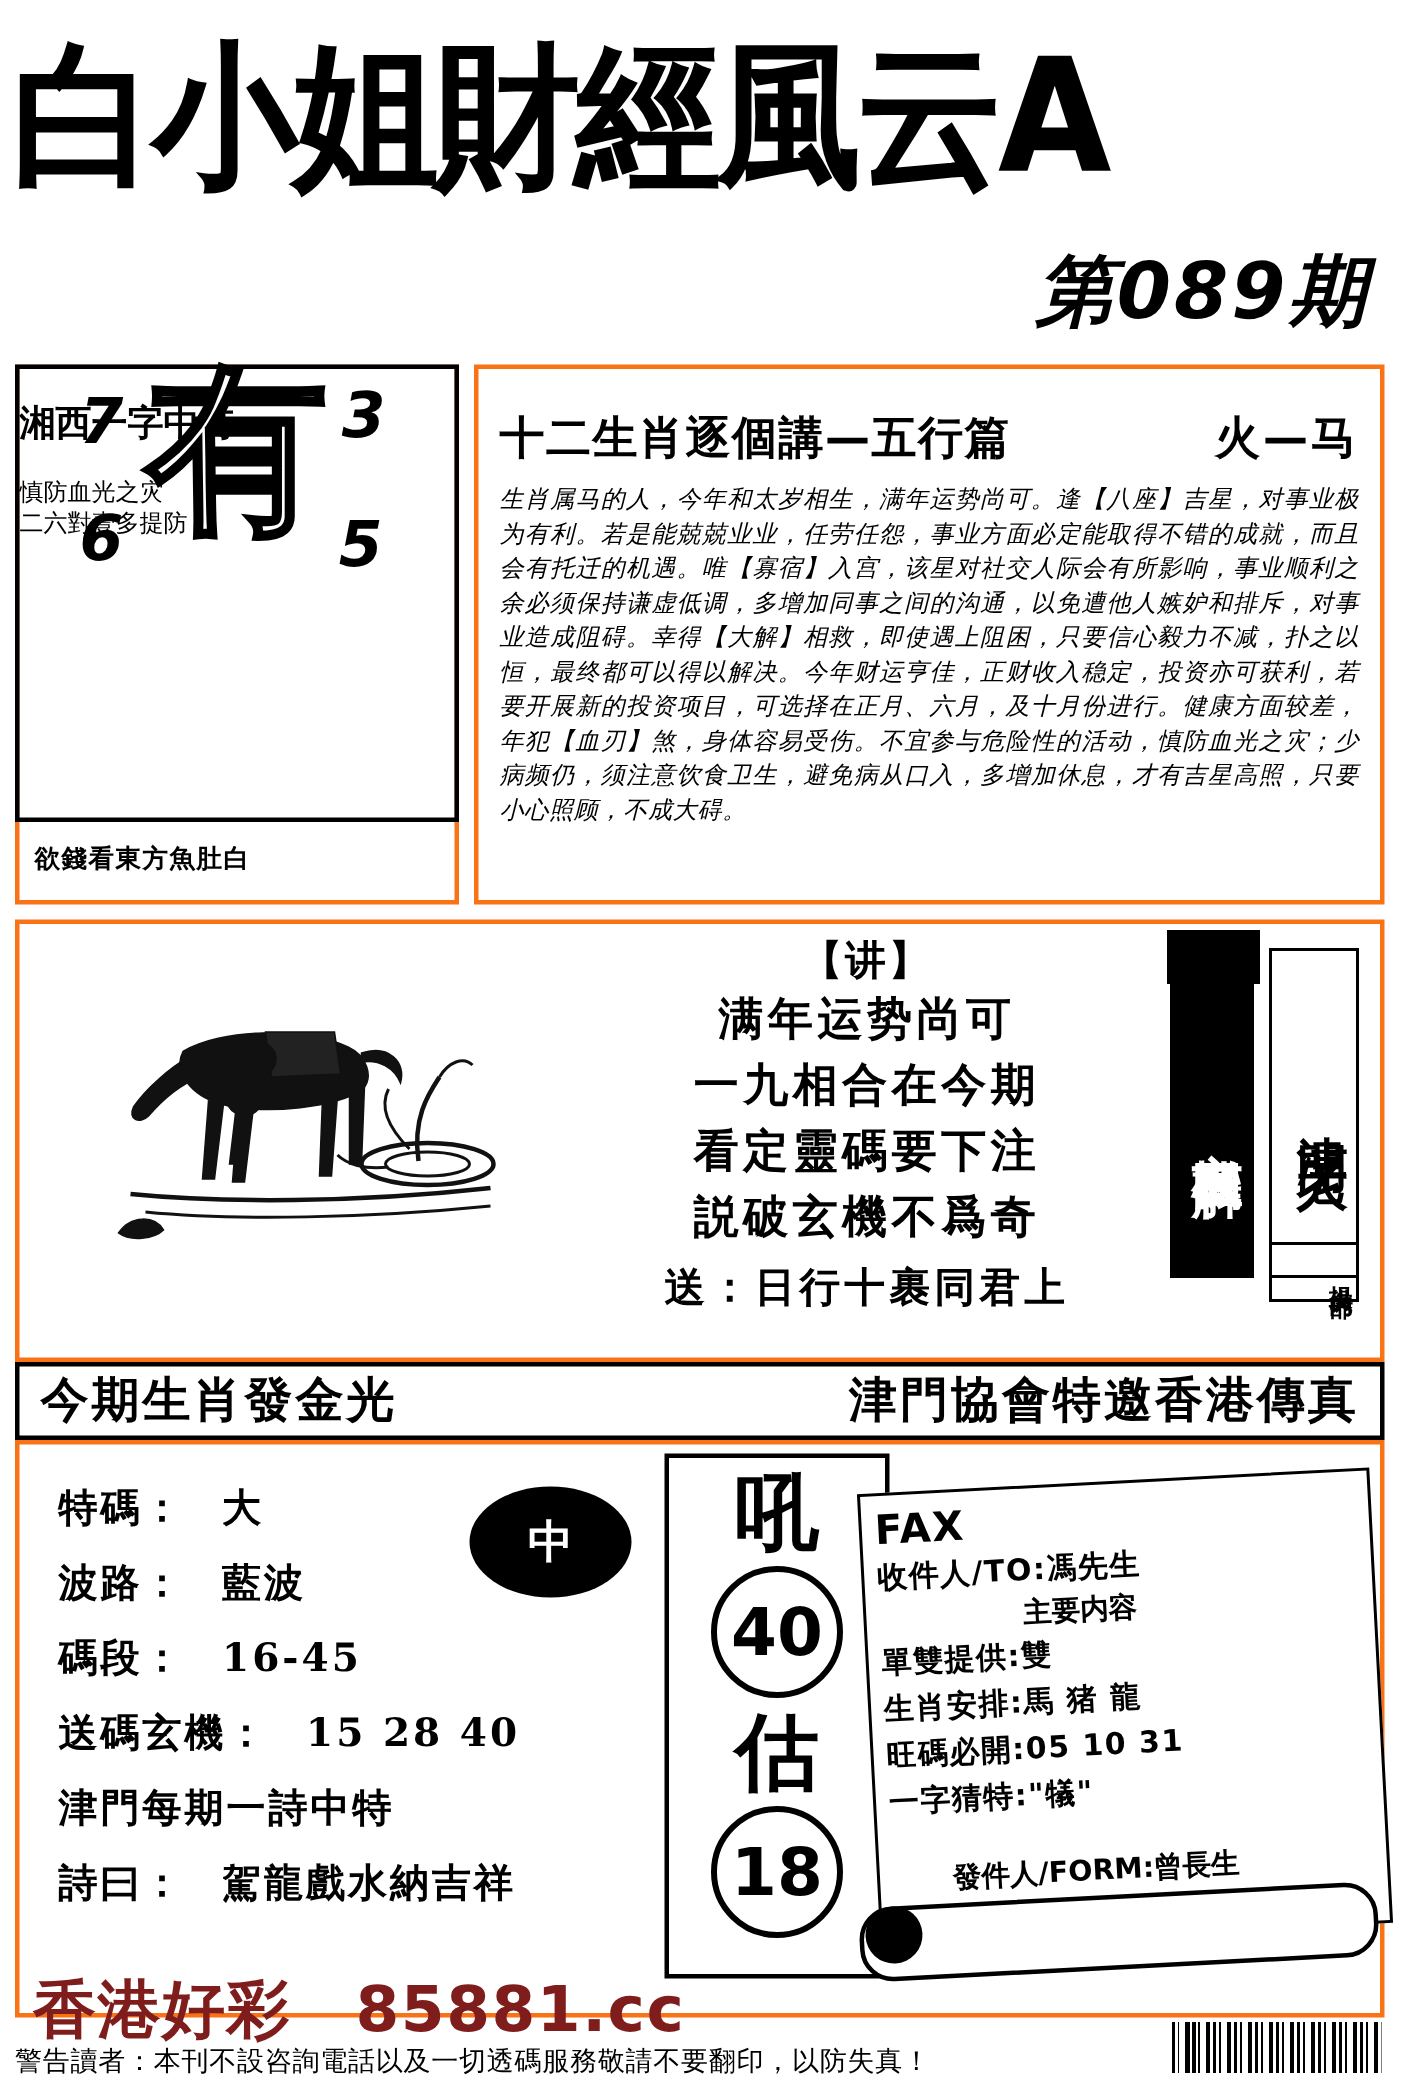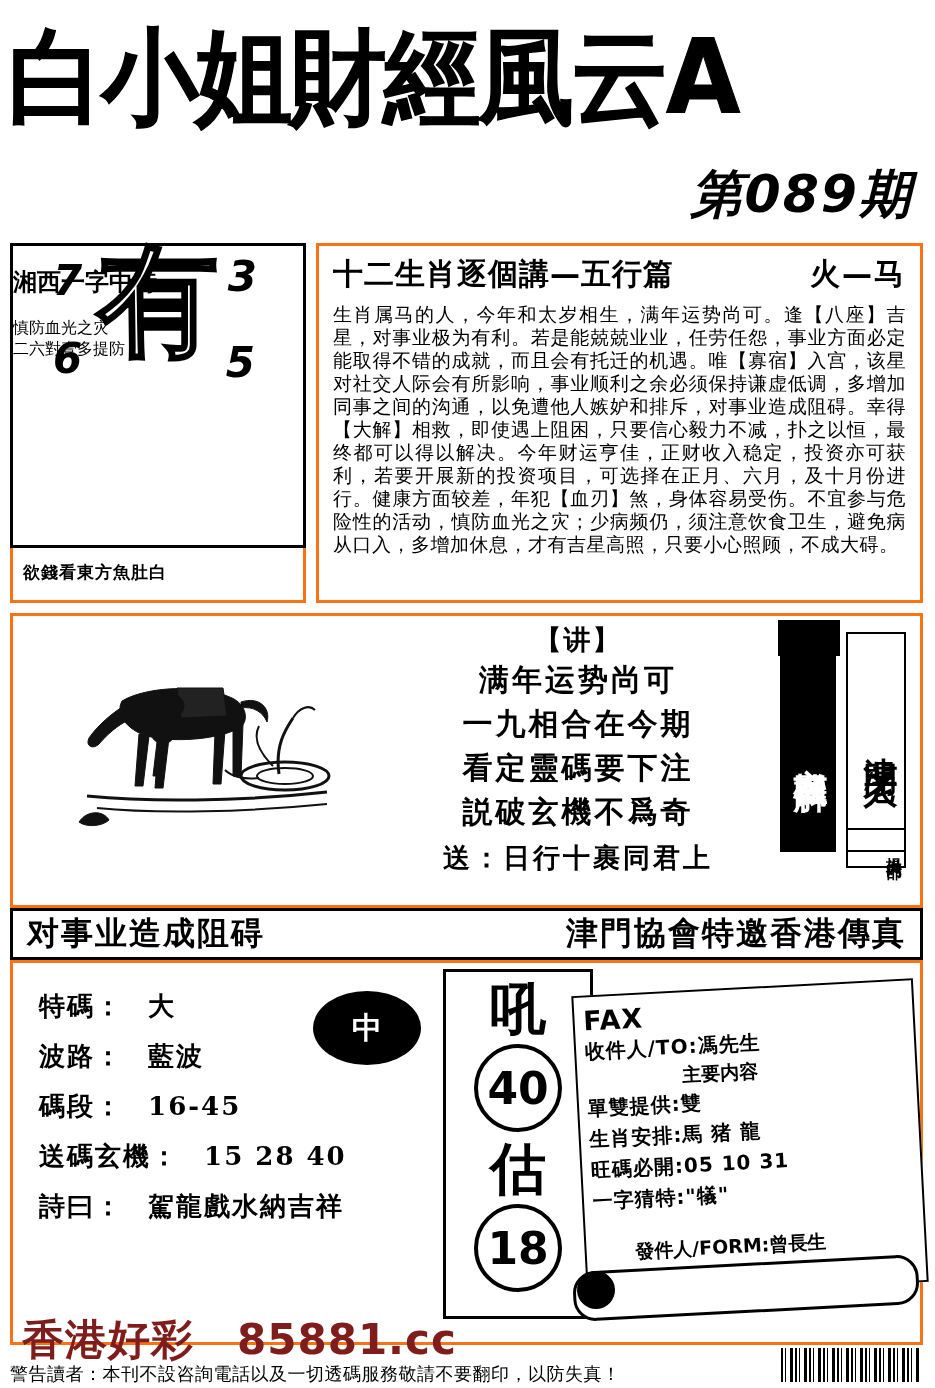--- a/index.html
+++ b/index.html
@@ -26,25 +26,25 @@
   .n5{right:48px;top:92px;}
   .bigchar{position:absolute;left:50%;top:-4px;transform:translateX(-50%);
     font-size:120px;font-weight:bold;line-height:1;
     color:#fff;-webkit-text-stroke:3px #000;}
   .tl-foot{position:absolute;left:10px;top:315px;font-size:17px;font-weight:bold;letter-spacing:1px;}
 
   .tl-outer{left:10px;top:243px;width:296px;height:360px;}
 
   
   .tr{left:316px;top:243px;width:607px;height:360px;}
-  .tr-head{display:flex;justify-content:space-between;padding:8px 14px 0 14px;}
+  .tr-head{display:flex;justify-content:space-between;padding:8px 14px 0 14px;margin-top:18px;}
   .tr-head .t1{font-size:30px;font-weight:bold;letter-spacing:1px;}
   .tr-head .t2{font-size:30px;font-weight:bold;letter-spacing:2px;}
-  .tr-body{padding:8px 14px 0 14px;font-size:19px;line-height:23px;text-align:justify;
-           font-family:"DejaVu Serif","Liberation Serif",serif;letter-spacing:0.5px;}
+  .tr-body{padding:8px 14px 0 14px;font-size:16px;line-height:23px;text-align:justify;
+           font-family:"DejaVu Serif","Liberation Serif",serif;letter-spacing:0.5px;font-style:italic;}
 
   
   .mid{left:10px;top:613px;width:913px;height:295px;}
   .mid-art{position:absolute;left:14px;top:10px;width:340px;height:250px;}
   .verse{position:absolute;left:370px;top:6px;width:390px;text-align:center;}
   .verse .vt{font-size:27px;font-weight:bold;letter-spacing:2px;}
   .verse .vl{font-size:30px;font-weight:bold;letter-spacing:3px;line-height:44px;white-space:nowrap;}
   .verse .vsend{font-size:27px;font-weight:bold;letter-spacing:3px;margin-top:6px;white-space:nowrap;}
 
   .vbox{position:absolute;border:2px solid #000;box-sizing:border-box;text-align:center;
@@ -177,21 +177,21 @@
       <div class="vsend">送：日行十裹同君上</div>
     </div>
   </div>
 
   <div class="stamp"></div>
   <div class="vbox vbox1">玄機圖解</div>
   <div class="vbox vbox2">津門老人</div>
   <div class="vsmall">提供內部</div>
 
   <div class="banner">
-    <span>对事业造成阻碍</span>
+    <span>今期生肖發金光</span>
     <span>津門協會特邀香港傳真</span>
   </div>
 
   <div class="frame bot">
 
     <div class="bot-list">
       <div class="bot-row">
         <span class="lbl">特碼：</span>
         <span class="val">大</span>
       </div>
@@ -199,20 +199,24 @@
         <span class="lbl">波路：</span>
         <span class="val">藍波</span>
       </div>
       <div class="bot-row">
         <span class="lbl">碼段：</span>
         <span class="val">16-45</span>
       </div>
       <div class="bot-row">
         <span class="lbl">送碼玄機：</span>
         <span class="val">15 28 40</span>
+      </div>
+      <div class="bot-row">
+        <span class="lbl">津門每期一詩中特</span>
+        <span class="val"></span>
       </div>
       <div class="bot-row">
         <span class="lbl">詩曰：</span>
         <span class="val">駕龍戲水納吉祥</span>
       </div>
     </div>
 
     <div class="seal">中</div>
 
     <div class="callbox">

